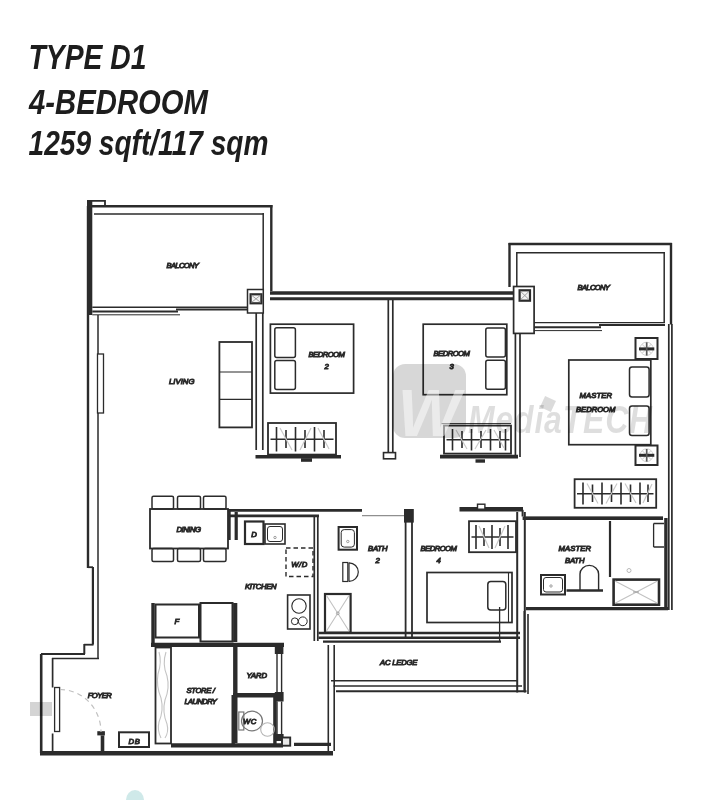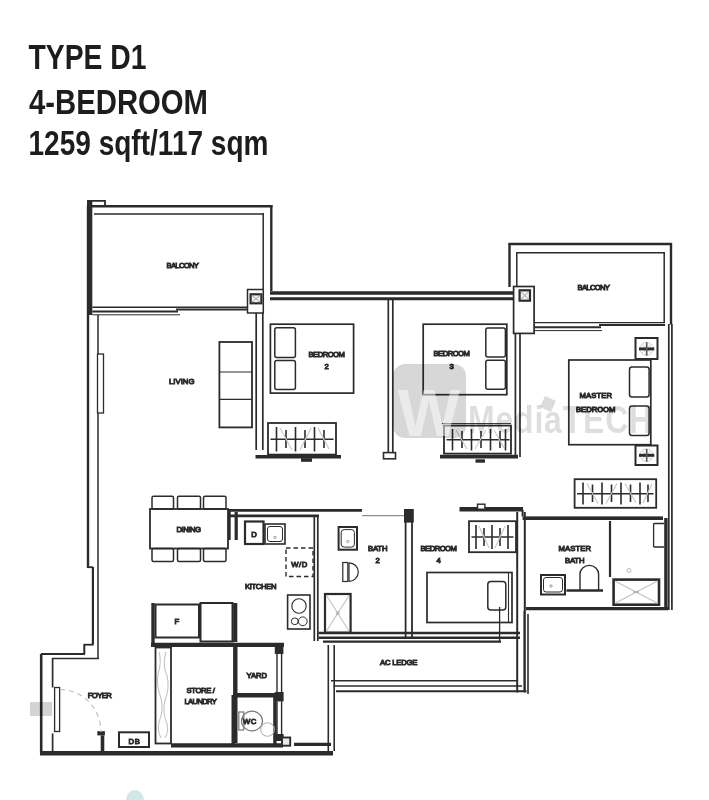--- a/index.html
+++ b/index.html
@@ -1,16 +1,16 @@
 <!DOCTYPE html>
 <html><head>
 <meta charset="utf-8">
 <style>
   html,body{margin:0;padding:0;background:#fff;}
-  #page{width:709px;height:800px;background:#22c55e;position:relative;overflow:hidden;}
+  #page{width:709px;height:800px;background:#22c55e;position:relative;overflow:hidden;font-style:italic;}
   svg{position:absolute;left:0;top:0;}
   .lbl{font-family:"Liberation Sans",sans-serif;font-size:7.7px;letter-spacing:0.55px;fill:#3f3f3f;}
   .ttl{font-family:"Liberation Sans",sans-serif;font-weight:bold;fill:#1d1d1d;}
 </style>
 </head>
 <body>
 <div id="page">
 <svg width="709" height="800" viewBox="0 0 709 800">
 
 <rect x="0" y="0" width="709" height="800" fill="#ffffff"></rect>

